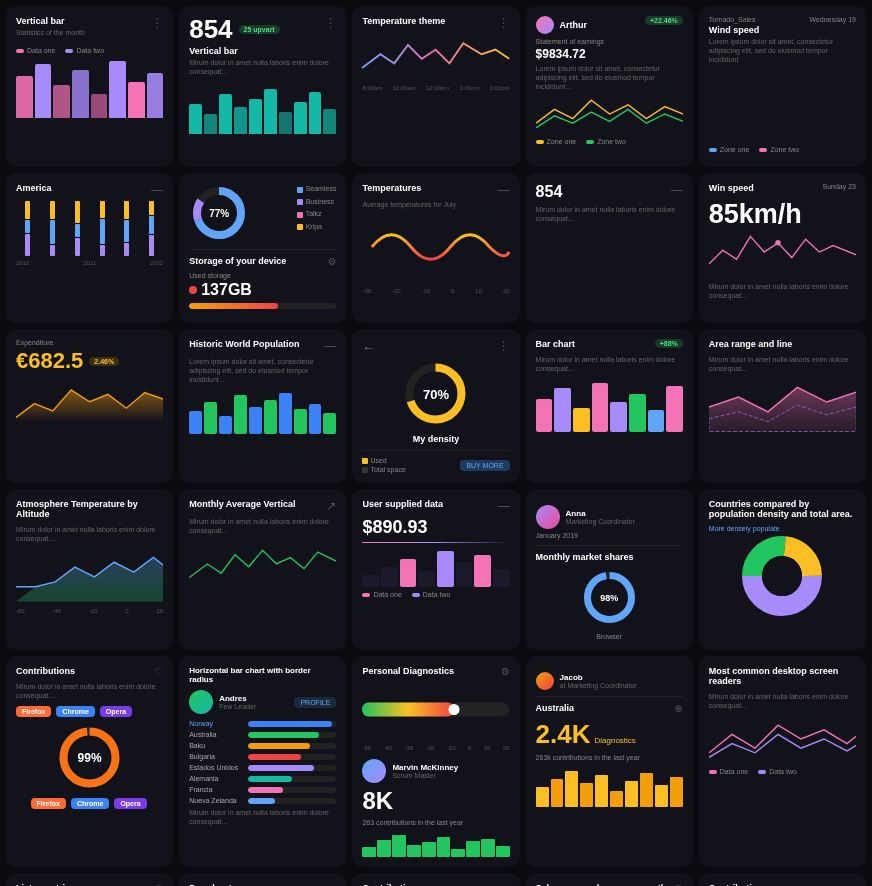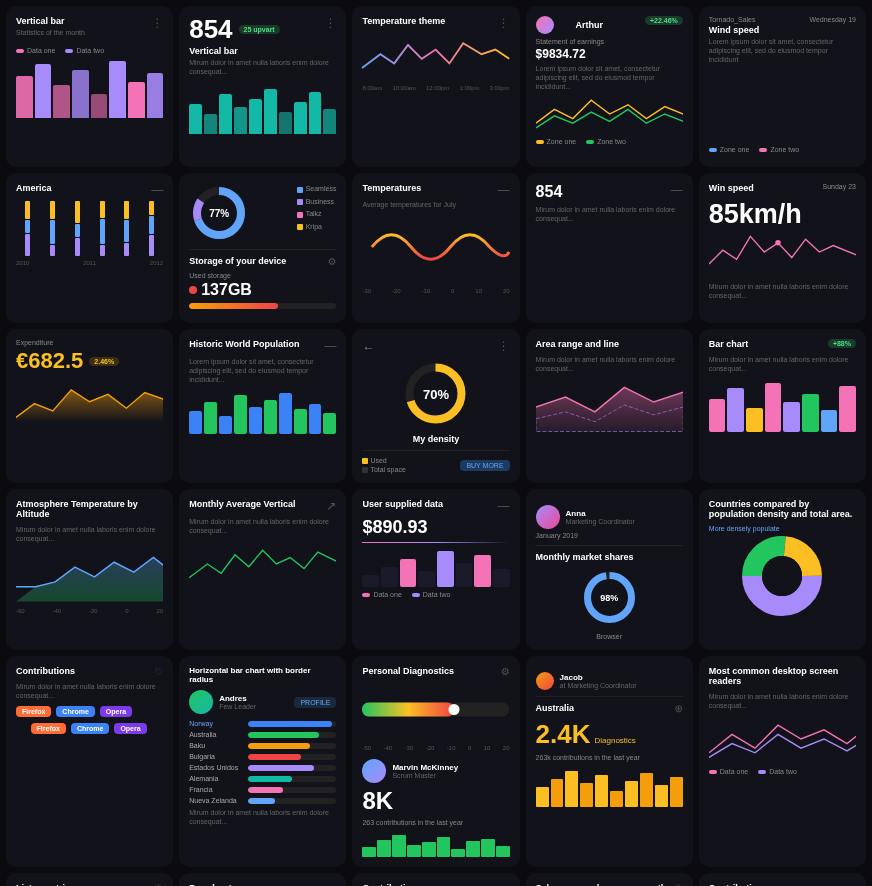--- a/index.html
+++ b/index.html
@@ -327,21 +327,21 @@
       <span>8:00am</span>
         <span>10:00am</span>
         <span>12:00pm</span>
         <span>1:00pm</span>
         <span>3:00pm</span>
     </div>
   </div>
 
   <div class="card">
     <div class="card-header">
-      <div style="display:flex;align-items:center;gap:22px">
+      <div style="display:flex;align-items:center;gap:6px">
         <div class="avatar" style="width:18px;height:18px;background:linear-gradient(135deg,#f472b6,#a78bfa)"></div>
         <span style="font-size:9px;font-weight:700">Arthur</span>
       </div>
       <span class="badge badge-green">+22.46%</span>
     </div>
     <div style="font-size:7px;color:#888;margin:2px 0">Statement of earnings</div>
     <div class="number-big" style="font-size:12px">$9834.72</div>
     <div style="font-size:7px;color:#666;margin:3px 0;line-height:1.3">Lorem ipsum dolor sit amet, consectetur adipiscing elit, sed do eiusmod tempor incididunt...</div>
     <svg width="100%" height="40" viewBox="0 0 160 40">
       <polyline points="0,30 20,15 40,25 60,5 80,20 100,10 120,25 140,12 160,20" fill="none" stroke="#fbbf24" stroke-width="1.5"></polyline>
@@ -602,52 +602,52 @@
             <span style="width:6px;height:6px;background:#333;border-radius:1px;display:inline-block"></span>
             <span>Total space</span>
           </div>
       </div>
       <button class="profile-btn" style="background:#1e3a5f;color:#60a5fa">BUY MORE</button>
     </div>
   </div>
 
   <div class="card">
     <div class="card-header">
+      <div class="card-title">Bar chart</div>
+      <span class="badge badge-green">+88%</span>
+    </div>
+    <div style="font-size:7px;color:#666;margin-bottom:4px;line-height:1.3">Mirum dolor in amet nulla laboris enim dolore consequat...</div>
+    <div style="display:flex;gap:2px;align-items:flex-end;height:55px">
+      <div style="flex:1;background:#f472b6;border-radius:2px;height:60%"></div>
+      <div style="flex:1;background:#a78bfa;border-radius:2px;height:80%"></div>
+      <div style="flex:1;background:#fbbf24;border-radius:2px;height:45%"></div>
+      <div style="flex:1;background:#f472b6;border-radius:2px;height:90%"></div>
+      <div style="flex:1;background:#a78bfa;border-radius:2px;height:55%"></div>
+      <div style="flex:1;background:#22c55e;border-radius:2px;height:70%"></div>
+      <div style="flex:1;background:#60a5fa;border-radius:2px;height:40%"></div>
+      <div style="flex:1;background:#f472b6;border-radius:2px;height:85%"></div>
+    </div>
+  </div>
+
+  <div class="card">
+    <div class="card-header">
       <div class="card-title">Area range and line</div>
     </div>
     <div style="font-size:7px;color:#666;margin-bottom:4px;line-height:1.3">Mirum dolor in amet nulla laboris enim dolore consequat...</div>
     <svg width="100%" height="55" viewBox="0 0 150 55">
       <defs>
         <linearGradient id="areaGrad1" x1="0" y1="0" x2="0" y2="1">
           <stop offset="0%" stop-color="#f472b6" stop-opacity="0.4"></stop>
           <stop offset="100%" stop-color="#f472b6" stop-opacity="0.1"></stop>
         </linearGradient>
       </defs>
       <polygon points="0,30 30,20 60,35 90,10 120,25 150,15 150,55 0,55" fill="url(#areaGrad1)"></polygon>
       <polyline points="0,30 30,20 60,35 90,10 120,25 150,15" fill="none" stroke="#f472b6" stroke-width="1.5"></polyline>
       <polygon points="0,42 30,35 60,45 90,28 120,38 150,30 150,55 0,55" fill="none" stroke="#a78bfa" stroke-width="1" stroke-dasharray="4,2" opacity="0.6"></polygon>
     </svg>
-  </div>
-
-  <div class="card">
-    <div class="card-header">
-      <div class="card-title">Bar chart</div>
-      <span class="badge badge-green">+88%</span>
-    </div>
-    <div style="font-size:7px;color:#666;margin-bottom:4px;line-height:1.3">Mirum dolor in amet nulla laboris enim dolore consequat...</div>
-    <div style="display:flex;gap:2px;align-items:flex-end;height:55px">
-      <div style="flex:1;background:#f472b6;border-radius:2px;height:60%"></div>
-      <div style="flex:1;background:#a78bfa;border-radius:2px;height:80%"></div>
-      <div style="flex:1;background:#fbbf24;border-radius:2px;height:45%"></div>
-      <div style="flex:1;background:#f472b6;border-radius:2px;height:90%"></div>
-      <div style="flex:1;background:#a78bfa;border-radius:2px;height:55%"></div>
-      <div style="flex:1;background:#22c55e;border-radius:2px;height:70%"></div>
-      <div style="flex:1;background:#60a5fa;border-radius:2px;height:40%"></div>
-      <div style="flex:1;background:#f472b6;border-radius:2px;height:85%"></div>
-    </div>
   </div>
 
   <div class="card">
     <div class="card-header">
       <div class="card-title">Atmosphere Temperature by Altitude</div>
     </div>
     <div style="font-size:7px;color:#666;margin-bottom:4px;line-height:1.3">Mirum dolor in amet nulla laboris enim dolore consequat...</div>
     <svg width="100%" height="55" viewBox="0 0 150 55">
       <defs>
         <linearGradient id="atmGrad" x1="0" y1="0" x2="0" y2="1">
@@ -751,20 +751,29 @@
       <div class="card-title">Contributions</div>
       <span style="color:#555;font-size:10px">♡</span>
     </div>
     <div style="font-size:7px;color:#666;margin-bottom:6px;line-height:1.3">Mirum dolor in amet nulla laboris enim dolore consequat...</div>
     <div style="display:flex;gap:3px;margin-bottom:6px">
       <span class="tag tag-orange">Firefox</span>
       <span class="tag tag-blue" style="background:#3b82f6">Chrome</span>
       <span class="tag" style="background:#7c3aed;color:#fff">Opera</span>
     </div>
 
+    <div class="progress-ring-container">
+      <div style="position:relative;width:65px;height:65px">
+        <svg width="65" height="65" viewBox="0 0 65 65">
+          <circle cx="32.5" cy="32.5" r="26" fill="none" stroke="#222" stroke-width="8"></circle>
+          <circle cx="32.5" cy="32.5" r="26" fill="none" stroke="#f97316" stroke-width="8" stroke-dasharray="160 3" stroke-dashoffset="0" transform="rotate(-90 32.5 32.5)"></circle>
+        </svg>
+        <span style="position:absolute;top:50%;left:50%;transform:translate(-50%,-50%);font-size:12px;font-weight:800;color:#fff">99%</span>
+      </div>
+    </div>
     <div style="display:flex;gap:3px;margin-top:4px;justify-content:center">
       <span class="tag tag-orange">Firefox</span>
       <span class="tag tag-blue" style="background:#3b82f6">Chrome</span>
       <span class="tag" style="background:#7c3aed;color:#fff">Opera</span>
     </div>
   </div>
 
   <div class="card">
     <div style="font-size:8px;font-weight:700;color:#fff;margin-bottom:4px">Horizontal bar chart with border radius</div>
     <div class="profile-row">

